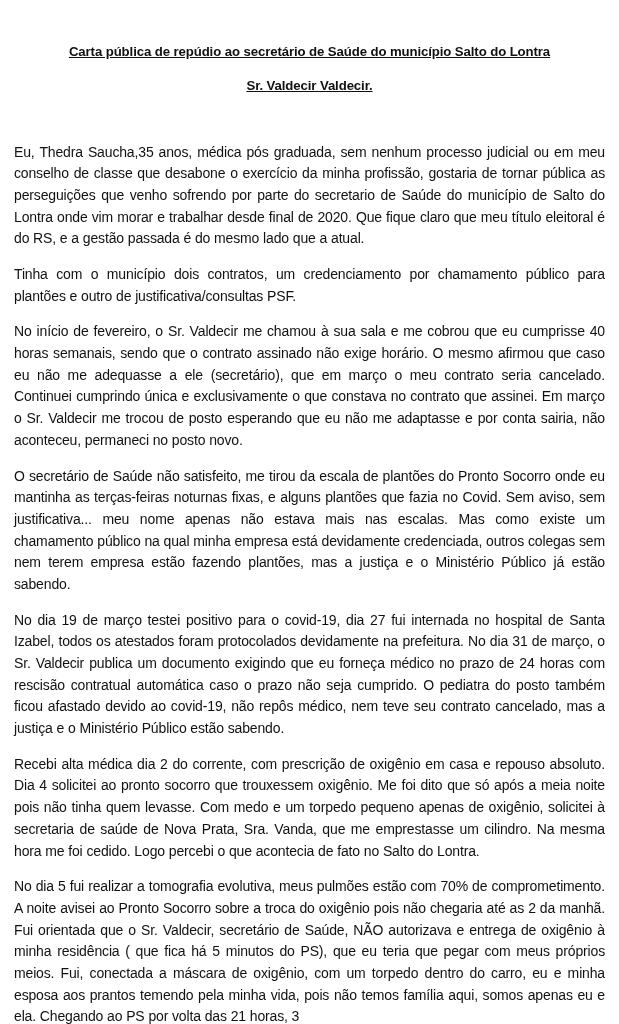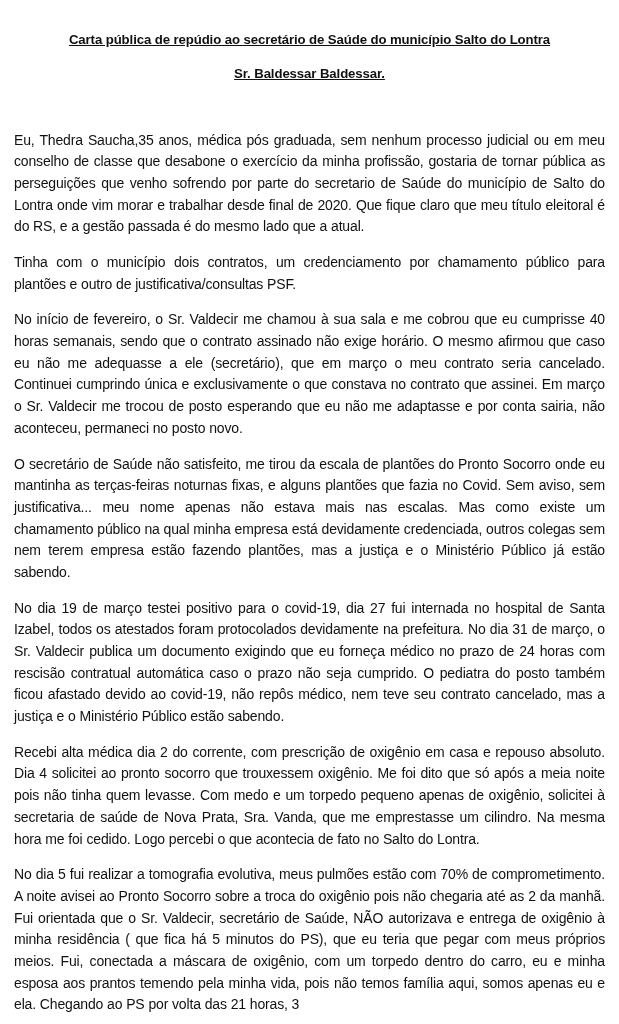--- a/index.html
+++ b/index.html
@@ -13,20 +13,21 @@
     font-family: "Liberation Sans", sans-serif;
     color: #111111;
     overflow: hidden;
   }
   .page {
     width: 619px;
     height: 832px;
     box-sizing: border-box;
     padding: 30px 14px 0 14px;
     position: relative;
+    margin-top: 12px;
   }
   .title-block {
     text-align: center;
     margin-bottom: 26px;
   }
   .title-line {
     font-weight: bold;
     font-size: 13.2px;
     text-decoration: underline;
     line-height: 1.5;
@@ -50,21 +51,21 @@
     margin-bottom: 0;
   }
 </style>
 </head>
 <body>
 
 <div class="page">
 
   <div class="title-block">
     <div class="title-line">Carta pública de repúdio  ao secretário  de Saúde  do município  Salto do Lontra</div>
-    <div class="title-line second">Sr. Baldessar Baldessar.</div>
+    <div class="title-line second">Sr. Valdecir Valdecir.</div>
   </div>
 
   <div class="body-block">
     <p class="para">Eu, Thedra Saucha,35 anos, médica pós  graduada, sem nenhum processo judicial ou em meu conselho de classe que desabone o exercício da minha profissão, gostaria de tornar pública as perseguições  que venho sofrendo por parte do secretario de Saúde do município de Salto do Lontra onde vim morar e trabalhar desde final de 2020. Que fique claro que meu título eleitoral é  do RS, e a gestão passada é do mesmo lado que a atual.</p>
     <p class="para">Tinha com o município dois contratos, um credenciamento por chamamento público para plantões e outro de justificativa/consultas PSF.</p>
     <p class="para">No início de fevereiro, o Sr. Valdecir me chamou à  sua sala e me cobrou que eu cumprisse 40 horas semanais, sendo que o contrato assinado não exige horário.  O mesmo afirmou que caso eu não  me adequasse a ele (secretário), que em março o meu contrato seria cancelado. Continuei cumprindo única e exclusivamente o que constava no contrato que assinei. Em março o Sr. Valdecir me trocou de posto esperando que eu não me adaptasse e por conta sairia, não aconteceu, permaneci no posto novo.</p>
     <p class="para">O secretário de Saúde não satisfeito, me tirou da escala de plantões  do Pronto Socorro onde eu mantinha as terças-feiras noturnas fixas, e alguns plantões que fazia no Covid. Sem aviso, sem justificativa... meu nome apenas não estava mais nas escalas. Mas como existe um chamamento público na qual minha empresa está devidamente credenciada, outros colegas sem nem terem empresa estão  fazendo plantões, mas a justiça e o Ministério Público já estão sabendo.</p>
     <p class="para">No dia 19 de março testei positivo para o covid-19, dia 27 fui internada no hospital de Santa Izabel, todos os atestados foram protocolados devidamente na prefeitura. No dia 31 de março, o Sr. Valdecir publica um documento exigindo que eu forneça médico no prazo de 24 horas com rescisão contratual automática caso o prazo não seja cumprido. O pediatra do posto também ficou afastado devido ao covid-19, não repôs médico, nem teve seu contrato cancelado, mas a justiça e o Ministério Público estão sabendo.</p>
     <p class="para">Recebi alta médica dia 2 do corrente, com prescrição de oxigênio em casa e repouso absoluto. Dia 4 solicitei ao pronto socorro que trouxessem oxigênio. Me foi dito que só após a meia noite pois não tinha quem levasse. Com medo e um torpedo pequeno apenas de oxigênio, solicitei à  secretaria de saúde de Nova Prata, Sra. Vanda, que me emprestasse um cilindro. Na mesma hora me foi cedido. Logo percebi o que acontecia de fato no Salto do Lontra.</p>
     <p class="para">No dia 5 fui realizar a tomografia evolutiva, meus pulmões estão  com 70% de comprometimento. A noite avisei ao Pronto Socorro sobre a troca do oxigênio pois não chegaria até as 2 da manhã. Fui orientada que o Sr. Valdecir, secretário de Saúde, NÃO autorizava e entrega de oxigênio à minha residência ( que fica há 5 minutos do PS), que eu teria que pegar com meus próprios meios. Fui, conectada a máscara de oxigênio, com um torpedo dentro do carro, eu e minha esposa aos prantos temendo pela minha vida, pois não temos família aqui, somos apenas eu e ela. Chegando ao PS por volta das 21 horas, 3</p>

